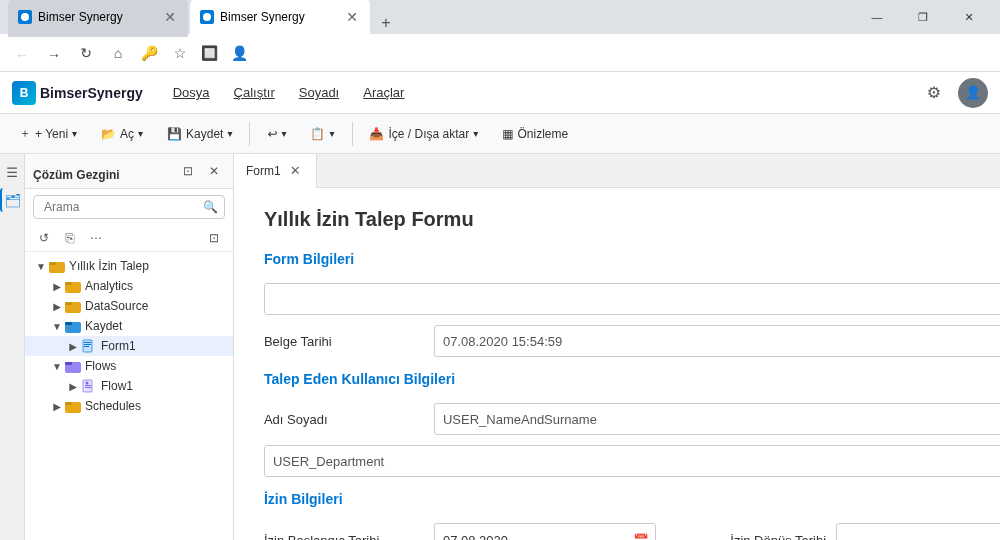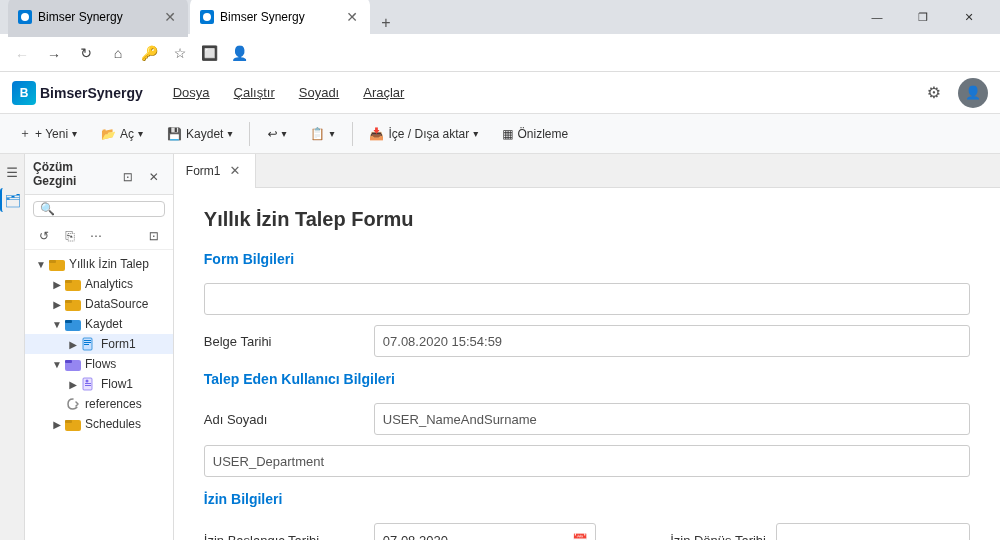--- a/index.html
+++ b/index.html
@@ -533,20 +533,21 @@
   </div>
 
   <div class="solution-panel">
     <div class="panel-header">
       <span class="panel-title">Çözüm Gezgini</span>
       <button class="panel-icon-btn">⊡</button>
       <button class="panel-icon-btn">✕</button>
     </div>
 
     <div class="search-box">
+      <input type="text" placeholder="Arama" style="">
       <span class="search-icon">🔍</span>
     </div>
 
     <div class="tree-toolbar">
       <button class="tree-tool-btn">↺</button>
       <button class="tree-tool-btn">⎘</button>
       <button class="tree-tool-btn">⋯</button>
       <button class="tree-tool-btn" style="margin-left:auto;">⊡</button>
     </div>
 
@@ -634,31 +635,20 @@
           <svg width="14" height="14" viewBox="0 0 14 14">
               <rect x="1" y="1" width="9" height="12" rx="1" fill="#e8e0ff" stroke="#7b68ee" stroke-width="0.7"></rect>
               <circle cx="5" cy="4" r="1.5" fill="#7b68ee"></circle>
               <rect x="3" y="6" width="6" height="1" fill="#7b68ee"></rect>
               <rect x="3" y="8" width="6" height="1" fill="#7b68ee"></rect>
             </svg>
         </span>
         <span class="tree-label">Flow1</span>
       </div>
 
-      <div class="tree-item">
-        <span class="tree-indent" style="width:24px;"></span>
-        <span class="tree-arrow" style="width:16px;"></span>
-        <span class="tree-icon ref-icon">
-          <svg width="14" height="14" viewBox="0 0 14 14">
-              <path d="M7 2 C4 2 2 4 2 7 C2 10 4 12 7 12 C8.5 12 9.8 11.4 10.8 10.4" stroke="#888" stroke-width="1.5" fill="none" stroke-linecap="round"></path>
-              <path d="M10 5 L12 7 L10 9" stroke="#888" stroke-width="1.5" fill="none" stroke-linecap="round" stroke-linejoin="round"></path>
-            </svg>
-        </span>
-        <span class="tree-label">references</span>
-      </div>
 
       <div class="tree-item">
         <span class="tree-indent" style="width:24px;"></span>
         <span class="tree-arrow">▶</span>
         <span class="tree-icon folder-icon">
           <svg width="16" height="14" viewBox="0 0 16 14">
               <rect x="0" y="3" width="16" height="11" rx="2" fill="#e6a817"></rect>
               <rect x="0" y="3" width="7" height="3" rx="1" fill="#c8900f"></rect>
             </svg>
         </span>

